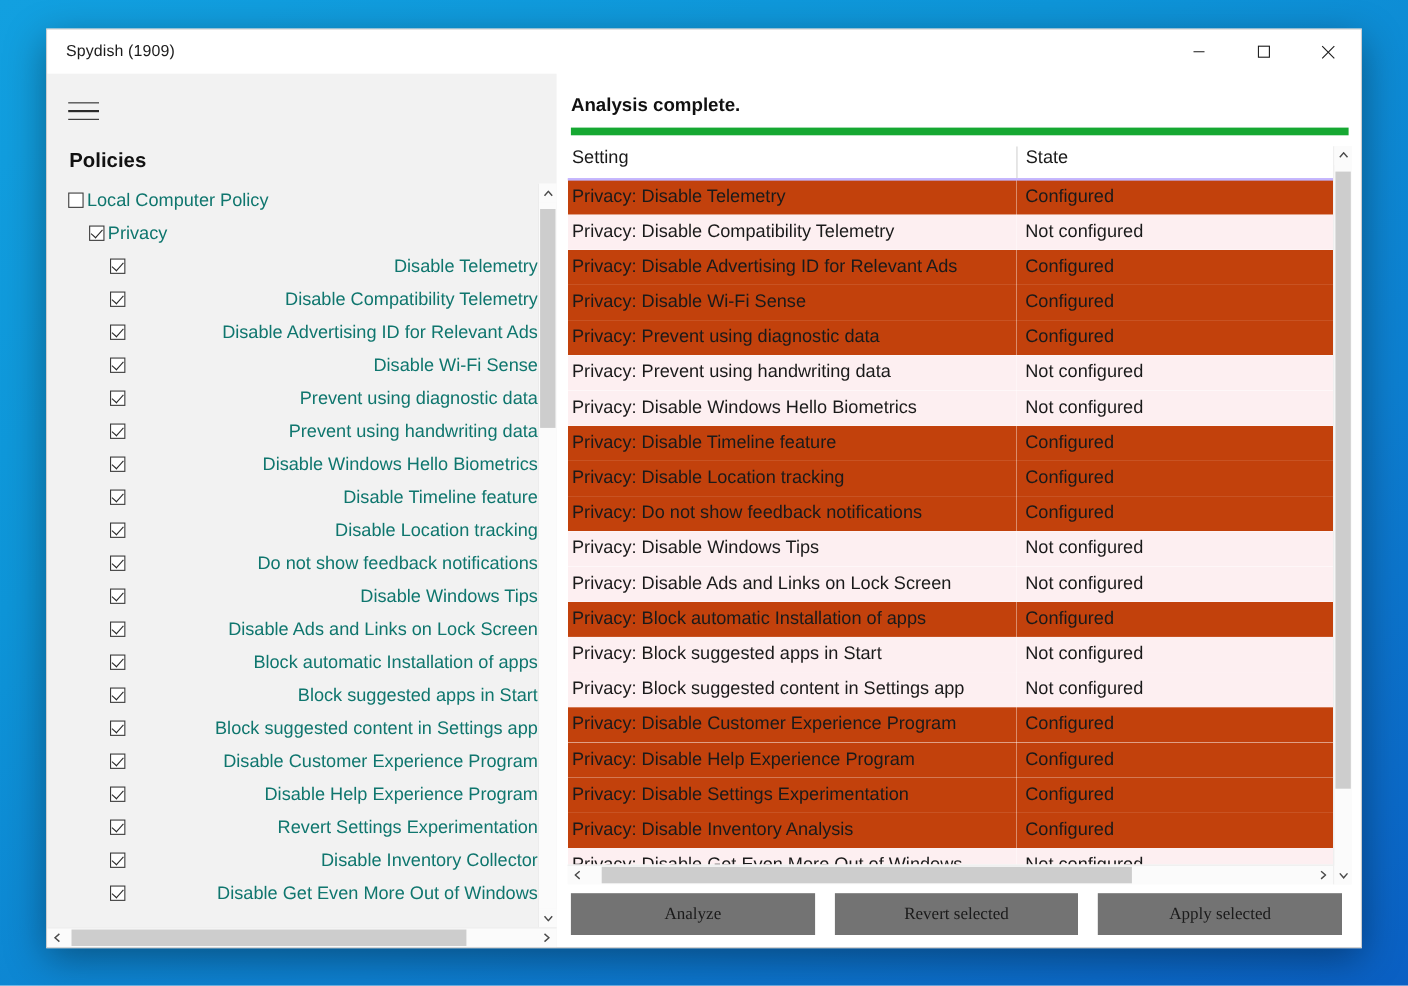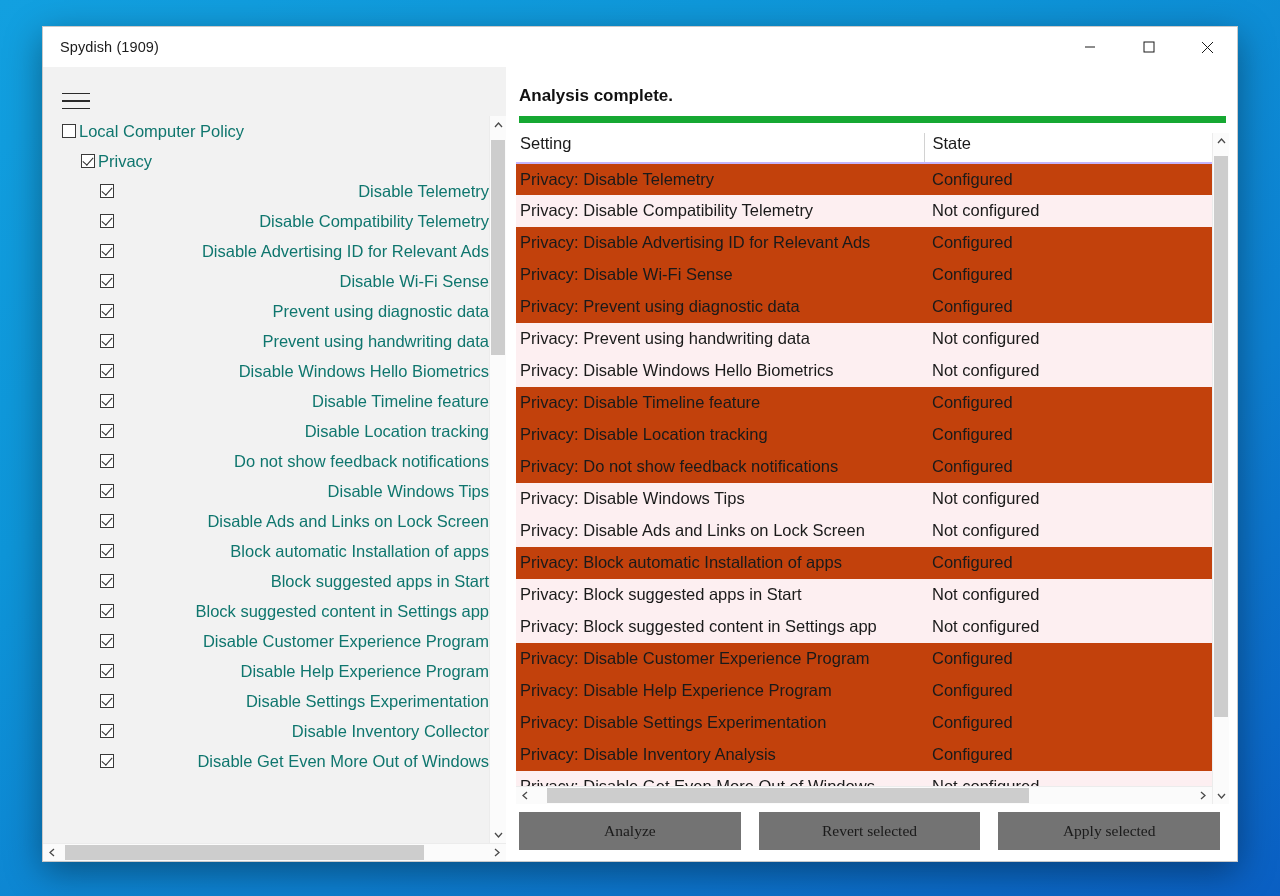--- a/index.html
+++ b/index.html
@@ -291,20 +291,21 @@
   </div>
 
   <div id="body-split">
 
     <div id="sidebar">
       <div id="hamburger">
         <span></span>
           <span></span>
           <span></span>
       </div>
+      <div id="policies-title">Policies</div>
 
       <div id="tree-wrap">
         <div id="tree">
             <div class="tree-item lvl0">
               <span class="cb"></span>
               <span>Local Computer Policy</span>
             </div>
             <div class="tree-item lvl1">
               <span class="cb checked"></span>
               <span>Privacy</span>
@@ -372,21 +373,21 @@
             <div class="tree-item lvl2">
               <span class="cb checked"></span>
               <span>Disable Customer Experience Program</span>
             </div>
             <div class="tree-item lvl2">
               <span class="cb checked"></span>
               <span>Disable Help Experience Program</span>
             </div>
             <div class="tree-item lvl2">
               <span class="cb checked"></span>
-              <span>Disable Settings Experimentation</span>
+              <span>Revert Settings Experimentation</span>
             </div>
             <div class="tree-item lvl2">
               <span class="cb checked"></span>
               <span>Disable Inventory Collector</span>
             </div>
             <div class="tree-item lvl2">
               <span class="cb checked"></span>
               <span>Disable Get Even More Out of Windows</span>
             </div>
           </div>

